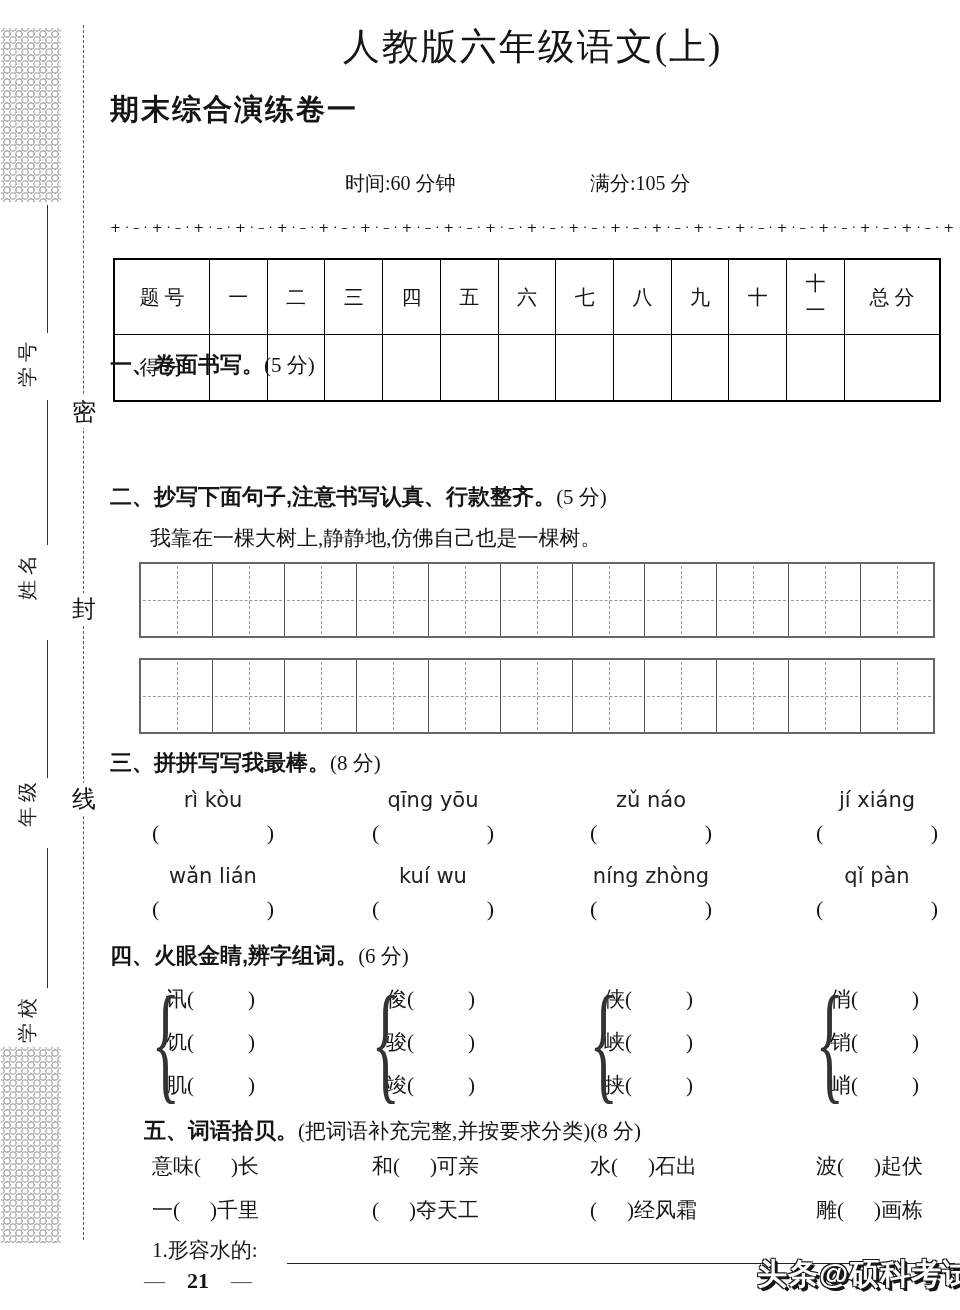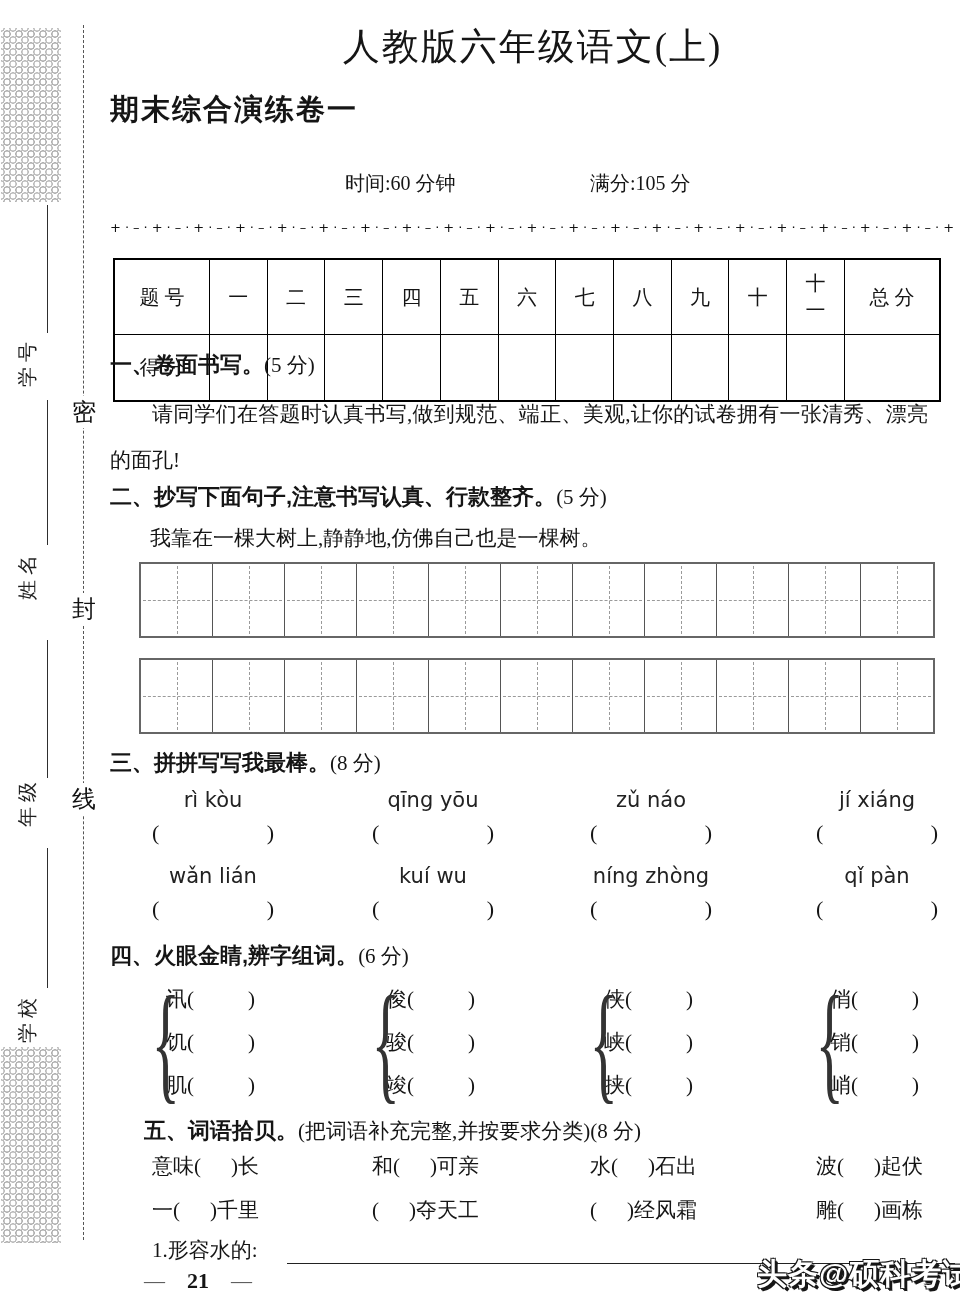--- a/index.html
+++ b/index.html
@@ -153,21 +153,20 @@
         <td></td>
         <td></td>
         <td class="wide"></td>
       </tr>
     </tbody>
       </table>
 
     <div class="heading" style="top:350px;">
       <span class="hb">一、</span><span class="hb">卷面书写。</span><span class="hs">(5 分)</span>
     </div>
-    <div class="para">请同学们在答题时认真书写,做到规范、端正、美观,让你的试卷拥有一张清秀、漂亮的面孔!</div>
 
     <div class="heading" style="top:482px;">
       <span class="hb">二、</span><span class="hb">抄写下面句子,注意书写认真、行款整齐。</span><span class="hs">(5 分)</span>
     </div>
     <div class="copysentence">我靠在一棵大树上,静静地,仿佛自己也是一棵树。</div>
 
     <div class="tzg" style="top:562px;">
         <div class="tzg-cell"></div>
         <div class="tzg-cell"></div>
         <div class="tzg-cell"></div>

